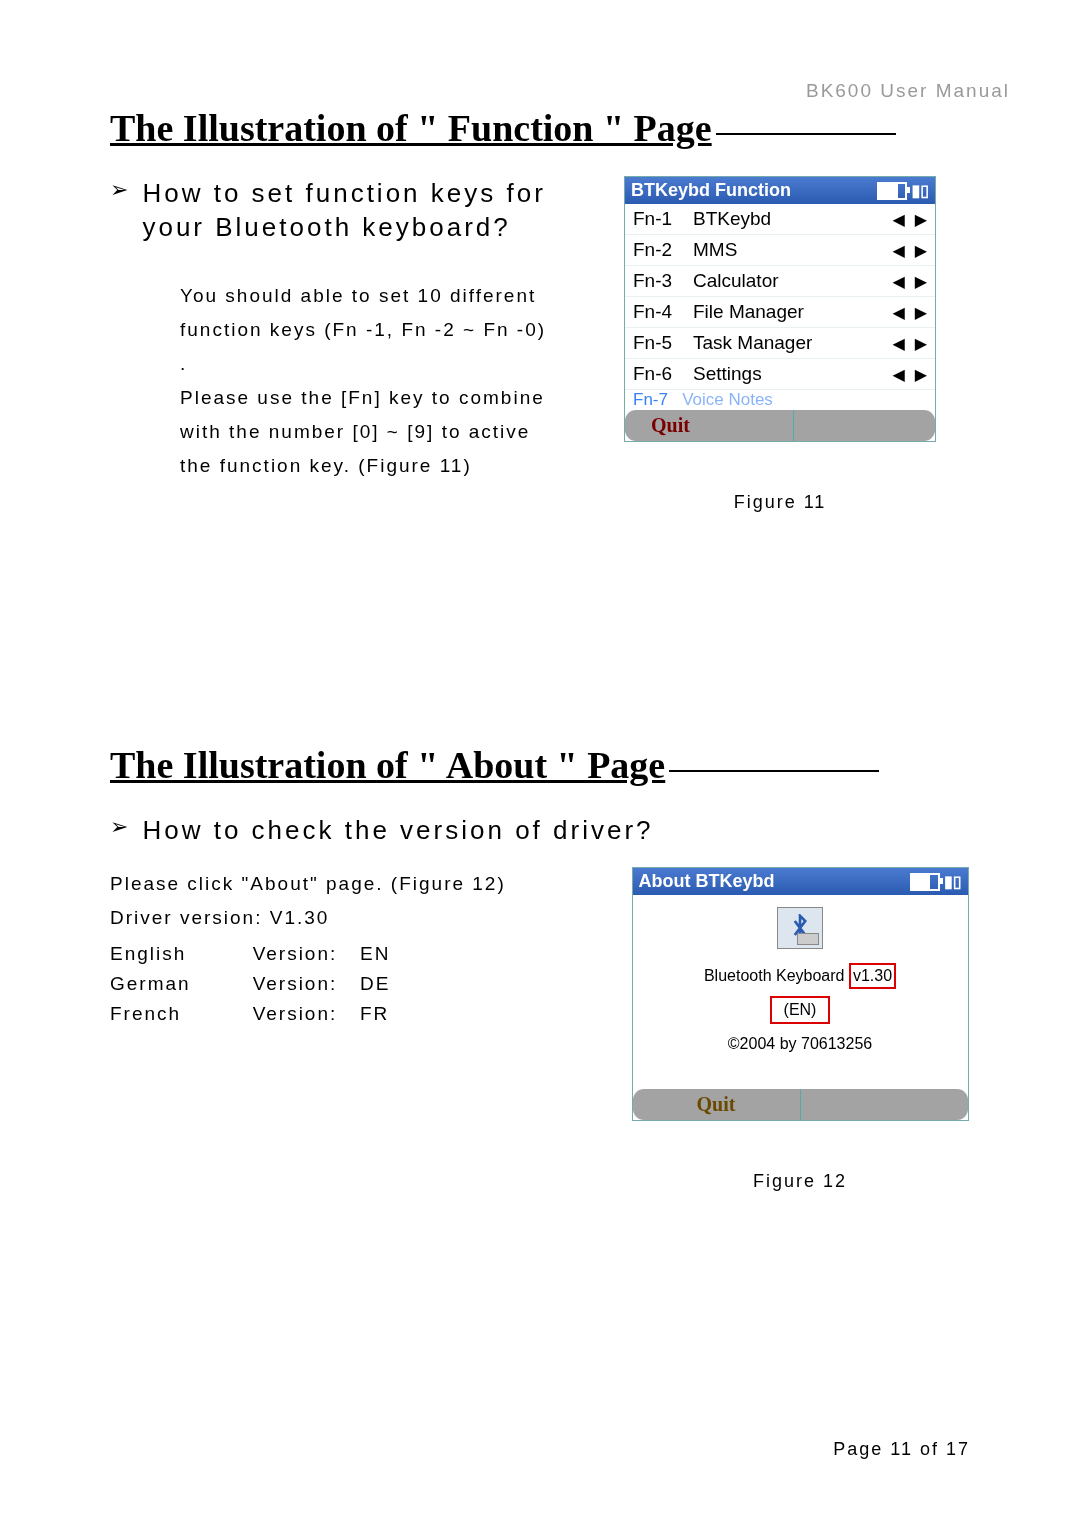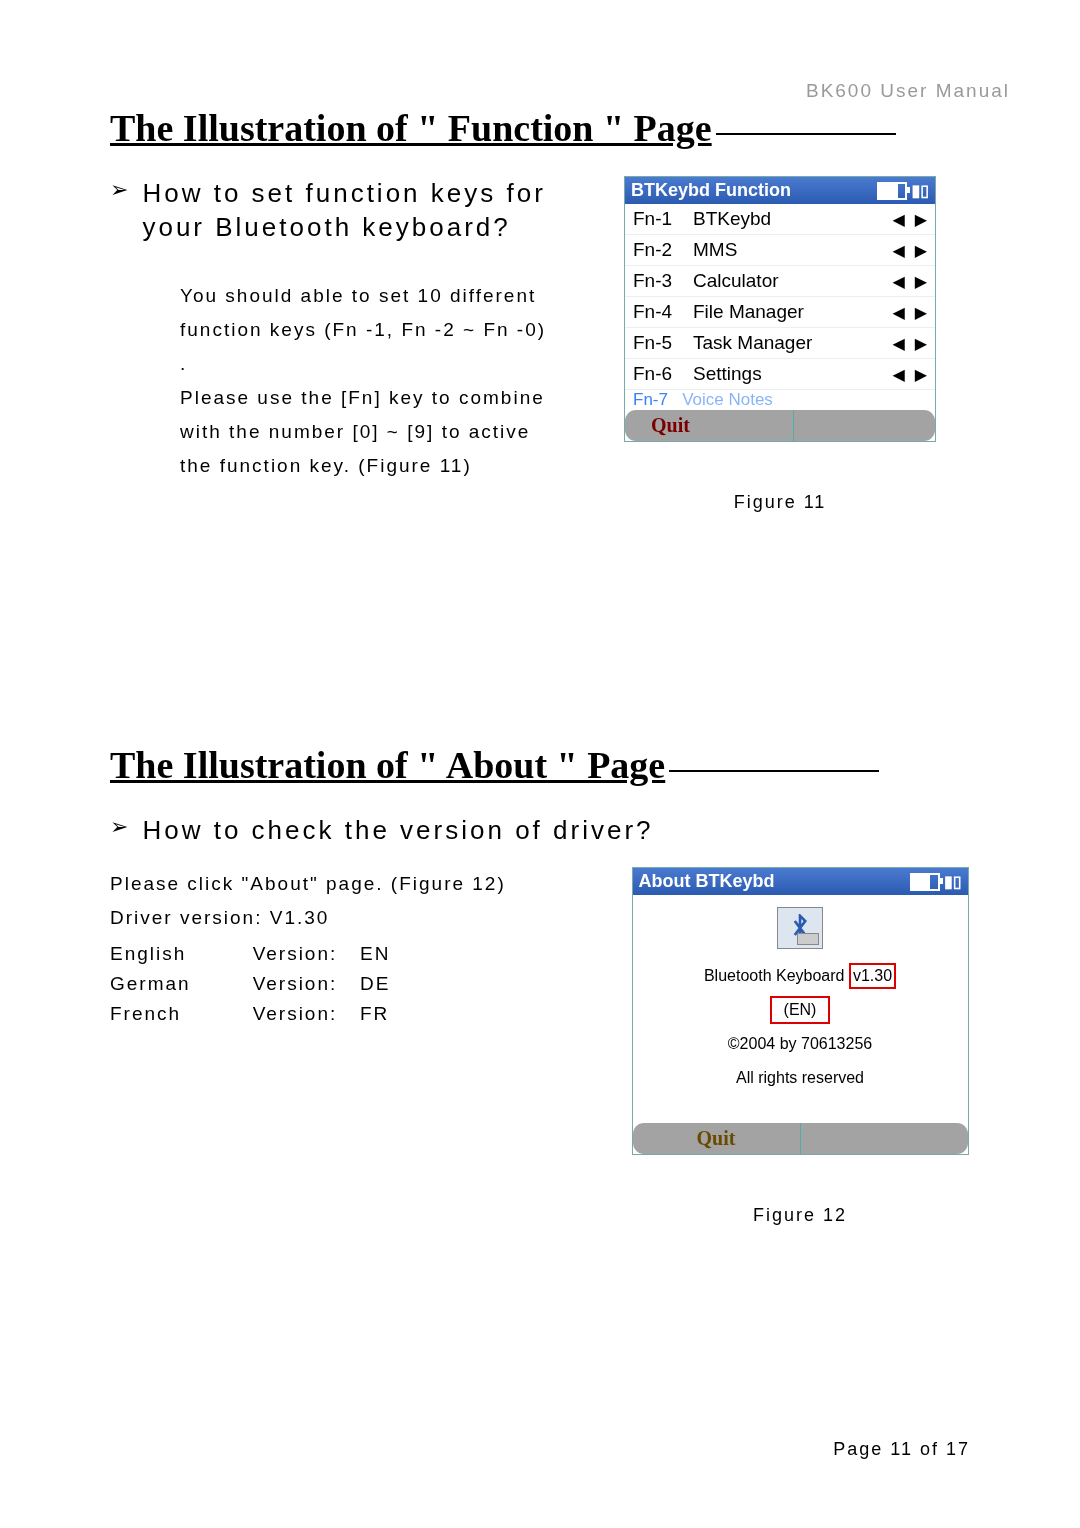--- a/index.html
+++ b/index.html
@@ -250,21 +250,20 @@
               <svg viewBox="0 0 24 32">
                   <path d="M6 8 L18 24 L12 30 L12 2 L18 8 L6 24" fill="none" stroke="#2a5bb0" stroke-width="3"></path>
                 </svg>
               <span class="kbdraw"></span>
             </div>
             <div>
               <span>Bluetooth Keyboard </span><span class="hl-ver">v1.30</span>
             </div>
             <div><span class="hl-lang">(EN)</span></div>
             <div>©2004 by 70613256</div>
-            <div>All rights reserved</div>
           </div>
           <div class="bottombar">
             <div class="cell">Quit</div>
             <div class="cell"></div>
           </div>
         </div>
         <div class="fig-caption">Figure 12</div>
       </div>
     </div>
   </div>

